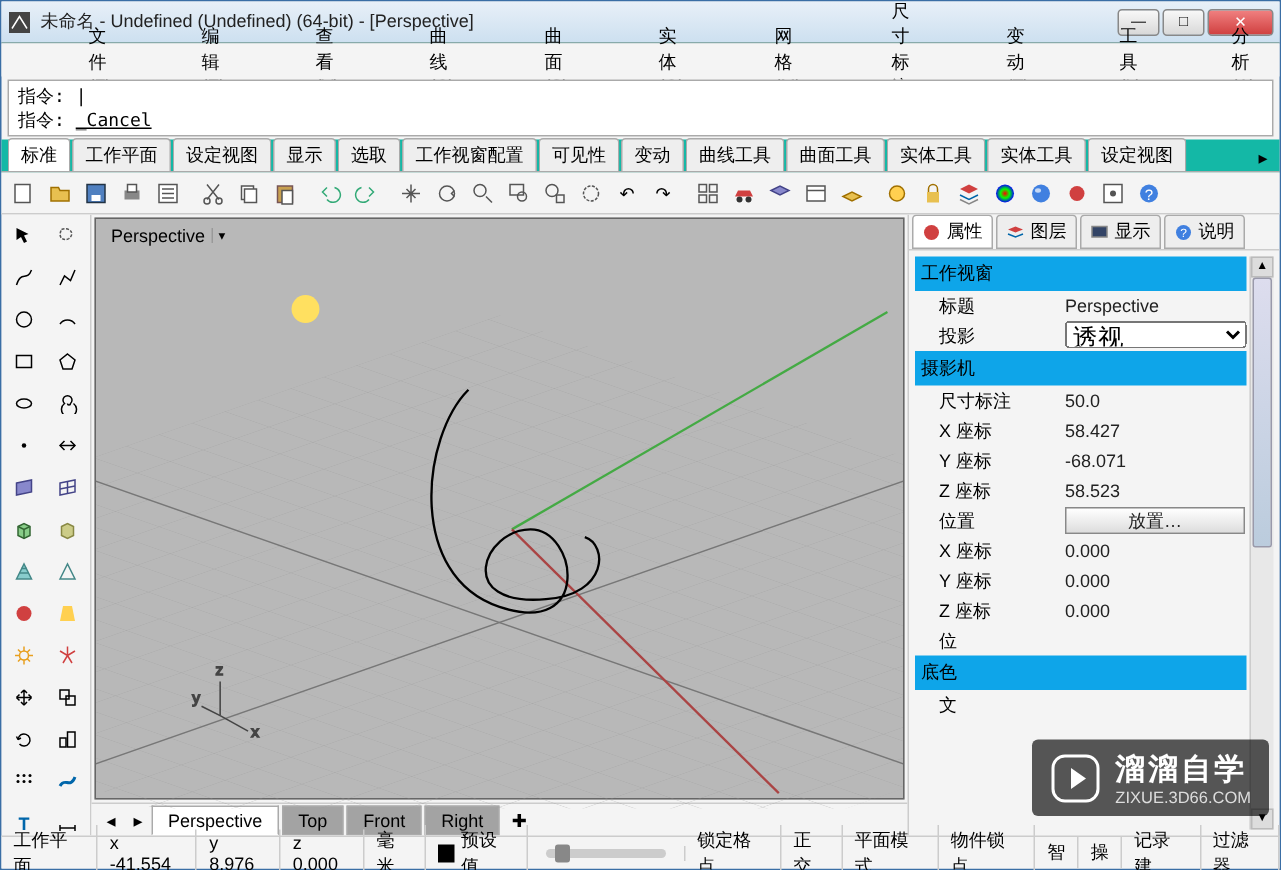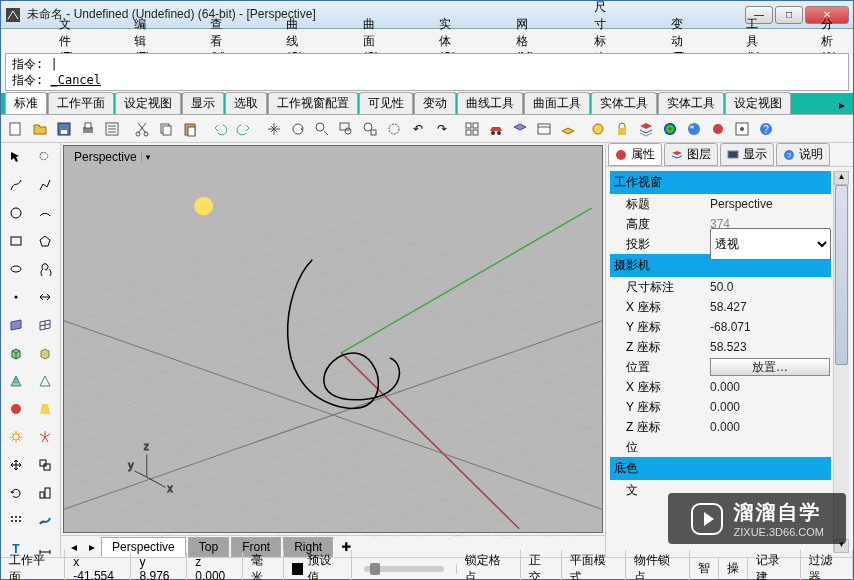--- a/index.html
+++ b/index.html
@@ -38,32 +38,32 @@
 .panel-tabs { height: 24px; display: flex; align-items: center; border-bottom: 1px solid #ccc; }
 .ptab { display: flex; align-items: center; gap: 4px; padding: 2px 6px; border: 1px solid #aaa; background: #eee; font-size: 12px; border-radius: 3px 3px 0 0; margin-left: 2px; cursor: default; }
 .ptab.active { background: #fff; }
 .props { flex: 1; overflow: auto; padding: 4px 4px 4px 4px; font-size: 12px; display: flex; gap: 2px; }
 .props-inner { flex: 1; }
 .props .section { font-weight: normal; padding: 3px 4px; background: #0ea5e9; }
 .props .row { display: flex; height: 20px; align-items: center; }
 .props .label { width: 100px; padding-left: 16px; }
 .props .val { flex: 1; color: #222; }
 .props .val.dim { color: #888; }
-.props select { width: 100%; font-size: 12px; height: 32px; }
+.props select { width: 100%; font-size: 17px; height: 18px; }
 .props .btn { width: 120px; height: 18px; text-align: center; border: 1px solid #888; background: linear-gradient(#fff,#ddd); cursor: default; }
 .vscroll { width: 16px; background: #e8e8e8; border-left: 1px solid #ccc; position: relative; }
 .vscroll .thumb { position: absolute; left: 1px; right: 1px; top: 14px; height: 180px; background: linear-gradient(#dde,#bcd); border: 1px solid #99a; border-radius: 2px; }
 .vscroll .arr { position: absolute; left: 0; right: 0; height: 14px; text-align: center; font-size: 8px; background: #ddd; border: 1px solid #bbb; }
 .vscroll .arr.up { top: 0; }
 .vscroll .arr.dn { bottom: 0; }
 .statusbar { height: 22px; background: #f4f4f4; border-top: 1px solid #ccc; display: flex; align-items: center; font-size: 12px; gap: 0; }
 .statusbar .cell { padding: 2px 8px; border-right: 1px solid #ccc; }
 .statusbar .slider { width: 80px; height: 6px; background: #ccc; border-radius: 3px; position: relative; margin: 0 4px; }
 .statusbar .slider::after { content: ""; position: absolute; left: 6px; top: -3px; width: 10px; height: 12px; background: #888; border-radius: 2px; }
-.watermark { position: absolute; right: 8px; bottom: 36px; background: rgba(0,0,0,0.65); color: #fff; padding: 6px 22px; border-radius: 4px; display: flex; align-items: center; gap: 10px; font-size: 12px; justify-content: flex-end; }
+.watermark { position: absolute; right: 8px; bottom: 36px; background: rgba(0,0,0,0.65); color: #fff; padding: 6px 12px; border-radius: 4px; display: flex; align-items: center; gap: 10px; font-size: 12px; justify-content: flex-end; }
 .watermark .big { font-size: 20px; font-weight: bold; letter-spacing: 2px; }
 .watermark .sub { font-size: 11px; color: #ddd; }
 svg { display: block; }
 </style>
 </head>
 <body>
 
 <div class="window">
   <div class="titlebar">
     <svg class="icon" viewBox="0 0 16 16">
@@ -544,24 +544,20 @@
           </div>
       </div>
       <div class="props">
         <div class="props-inner">
         <div class="section">工作视窗</div>
         <div class="row">
               <div class="label">标题</div>
               <div class="val">Perspective</div>
             </div>
         <div class="row">
-              <div class="label">高度</div>
-              <div class="val dim">374</div>
-            </div>
-        <div class="row">
               <div class="label">投影</div>
               <div class="val"><select><option>透视</option></select></div>
             </div>
         <div class="section">摄影机</div>
         <div class="row">
               <div class="label">尺寸标注</div>
               <div class="val">50.0</div>
             </div>
         <div class="row">
               <div class="label">X 座标</div>

